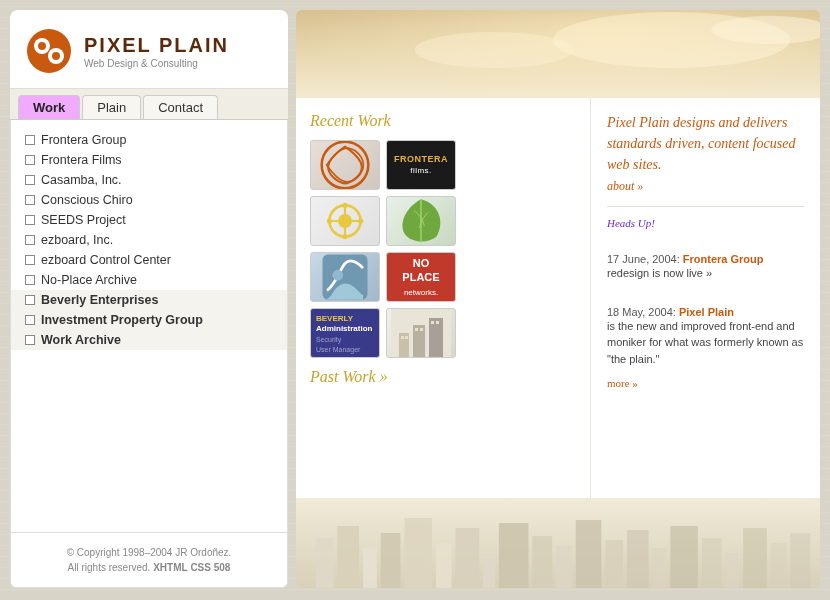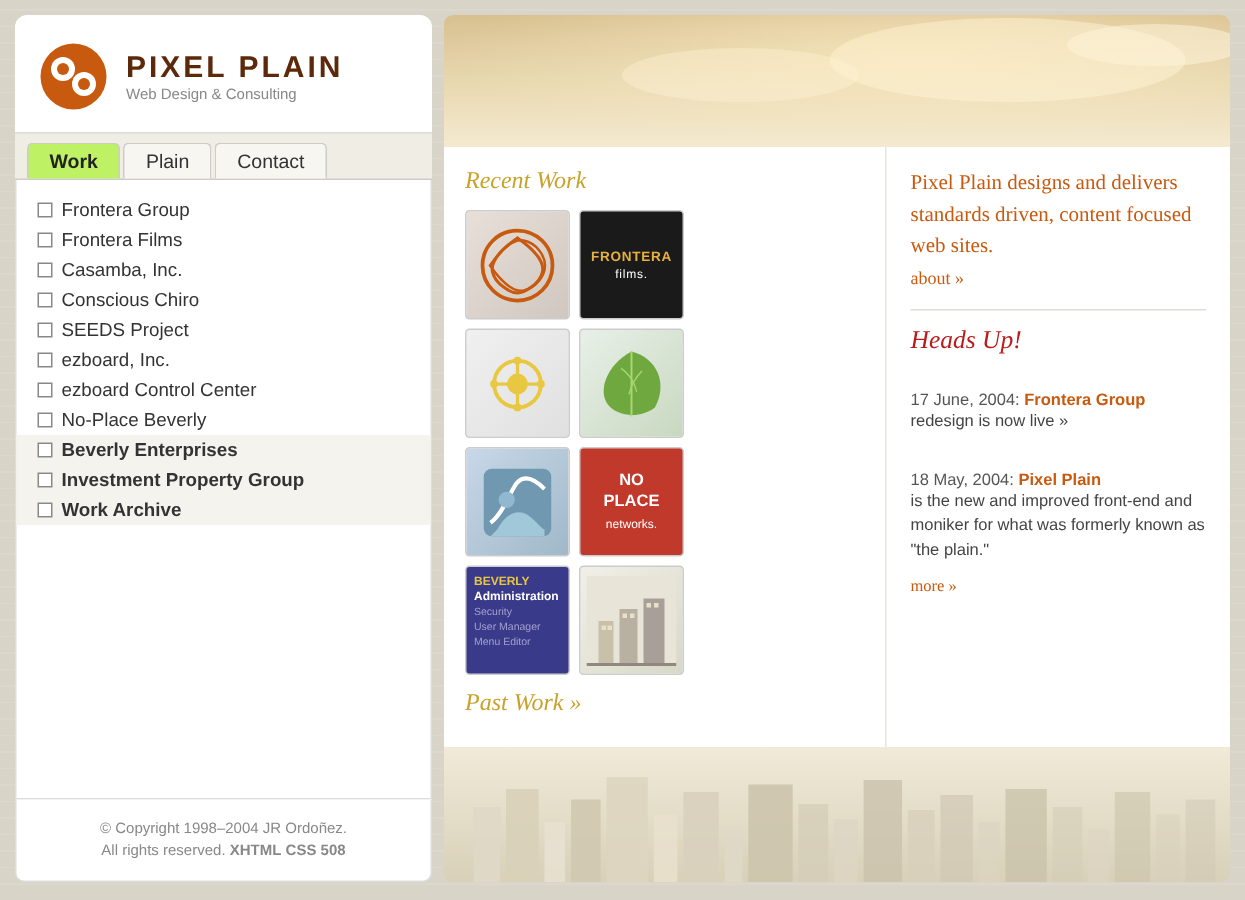--- a/index.html
+++ b/index.html
@@ -74,21 +74,21 @@
       font-size: 13px;
       font-family: Arial, sans-serif;
       border-radius: 4px 4px 0 0;
       cursor: pointer;
       border: 1px solid #ccc;
       border-bottom: none;
       background: #f8f6f0;
       color: #333;
     }
     .tab.active {
-      background: #bef264;
+      background: #f0abfc;
       font-weight: bold;
       border-color: #ccc;
       color: #222;
     }
     .nav-list {
       background: white;
       padding: 10px 0;
       flex: 1;
       border: 1px solid #ddd;
       border-top: none;
@@ -166,21 +166,21 @@
       margin-bottom: 10px;
       font-style: italic;
     }
     .thumbs-grid {
       display: grid;
       grid-template-columns: 70px 70px;
       gap: 6px;
     }
     .thumb {
       width: 70px;
-      height: 73px;
+      height: 50px;
       border: 1px solid #ccc;
       border-radius: 3px;
       overflow: hidden;
       background: #f5f5f5;
       display: flex;
       align-items: center;
       justify-content: center;
       cursor: pointer;
     }
     .thumb-frontera-group {
@@ -237,33 +237,34 @@
     .main-body-right {
       flex: 1;
       padding: 14px 16px;
     }
     .tagline {
       font-size: 14px;
       color: #c85a10;
       line-height: 1.5;
       margin-bottom: 8px;
       font-family: Georgia, serif;
+      font-style: italic;
     }
     .tagline a {
       color: #c85a10;
       font-size: 12px;
     }
     .divider {
       border: none;
       border-top: 1px solid #e0ddd5;
       margin: 10px 0;
     }
     .heads-up-title {
-      font-size: 17px;
-      color: #b91c1c;
+      font-size: 11px;
+      color: #6d28d9;
       font-family: Georgia, serif;
       font-style: italic;
       margin-bottom: 8px;
     }
     .news-item {
       margin-bottom: 10px;
     }
     .news-date {
       font-size: 11px;
       color: #555;
@@ -366,21 +367,21 @@
       <div class="nav-item">
         <div class="nav-item-icon"></div>
         <span>ezboard, Inc.</span>
       </div>
       <div class="nav-item">
         <div class="nav-item-icon"></div>
         <span>ezboard Control Center</span>
       </div>
       <div class="nav-item">
         <div class="nav-item-icon"></div>
-        <span>No-Place Beverly</span>
+        <span>No-Place Archive</span>
       </div>
       <div class="nav-item nav-item-bold">
         <div class="nav-item-icon"></div>
         <span>Beverly Enterprises</span>
       </div>
       <div class="nav-item nav-item-bold">
         <div class="nav-item-icon"></div>
         <span>Investment Property Group</span>
       </div>
       <div class="nav-item nav-item-bold">

